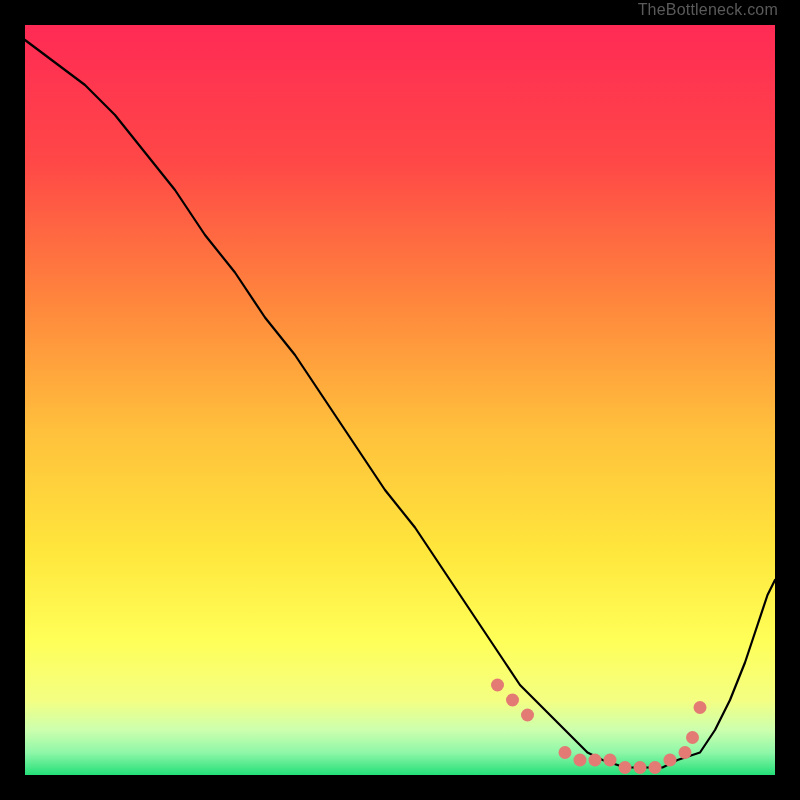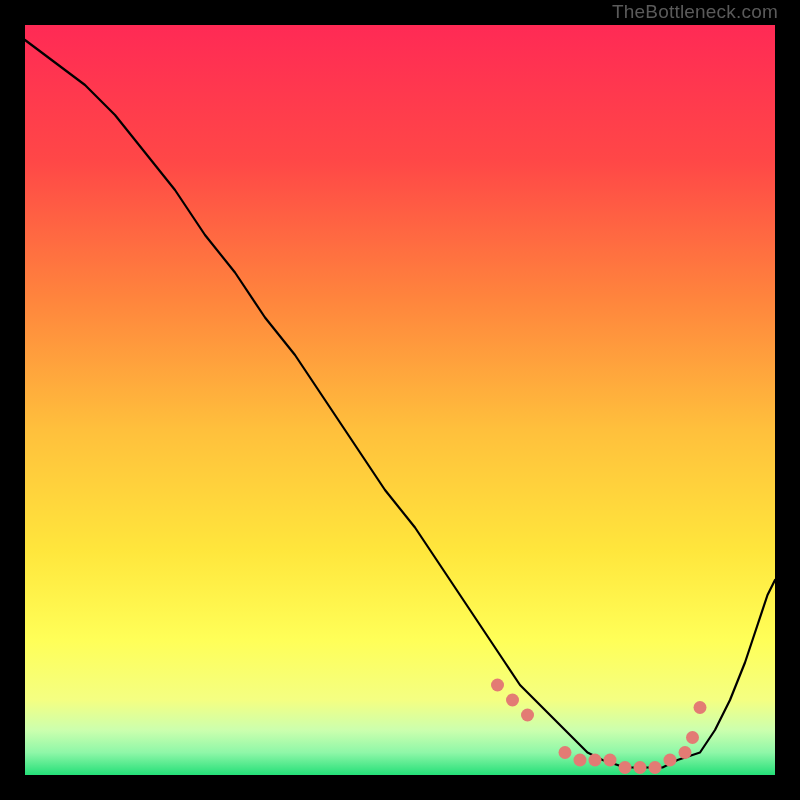--- a/index.html
+++ b/index.html
@@ -15,21 +15,21 @@
     position: relative;
     width: 800px;
     height: 800px;
     background: #000000;
   }
   .watermark {
     position: absolute;
     top: 1px;
     right: 22px;
     color: #5a5a5a;
-    font-size: 19px;
+    font-size: 16px;
     font-weight: 400;
     letter-spacing: 0.2px;
     user-select: none;
   }
   .plot-area {
     position: absolute;
     left: 25px;
     top: 25px;
     width: 750px;
     height: 750px;

